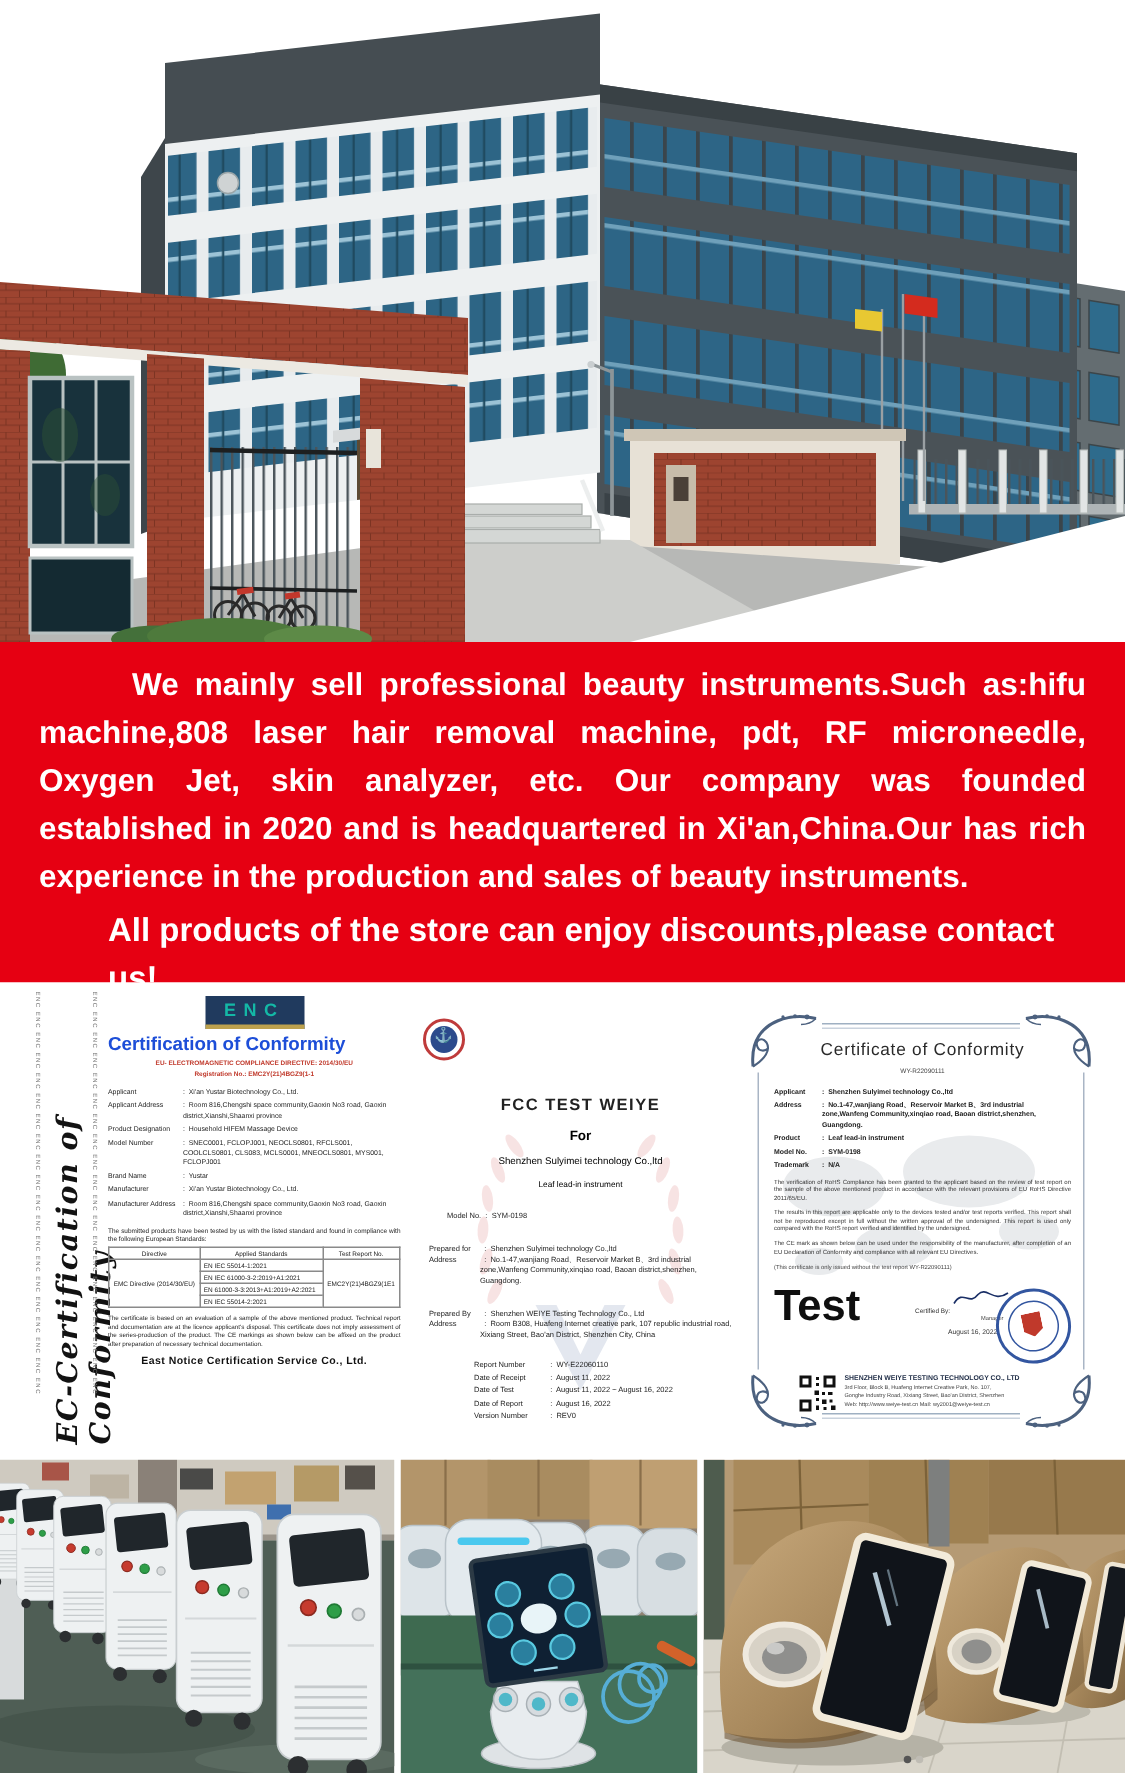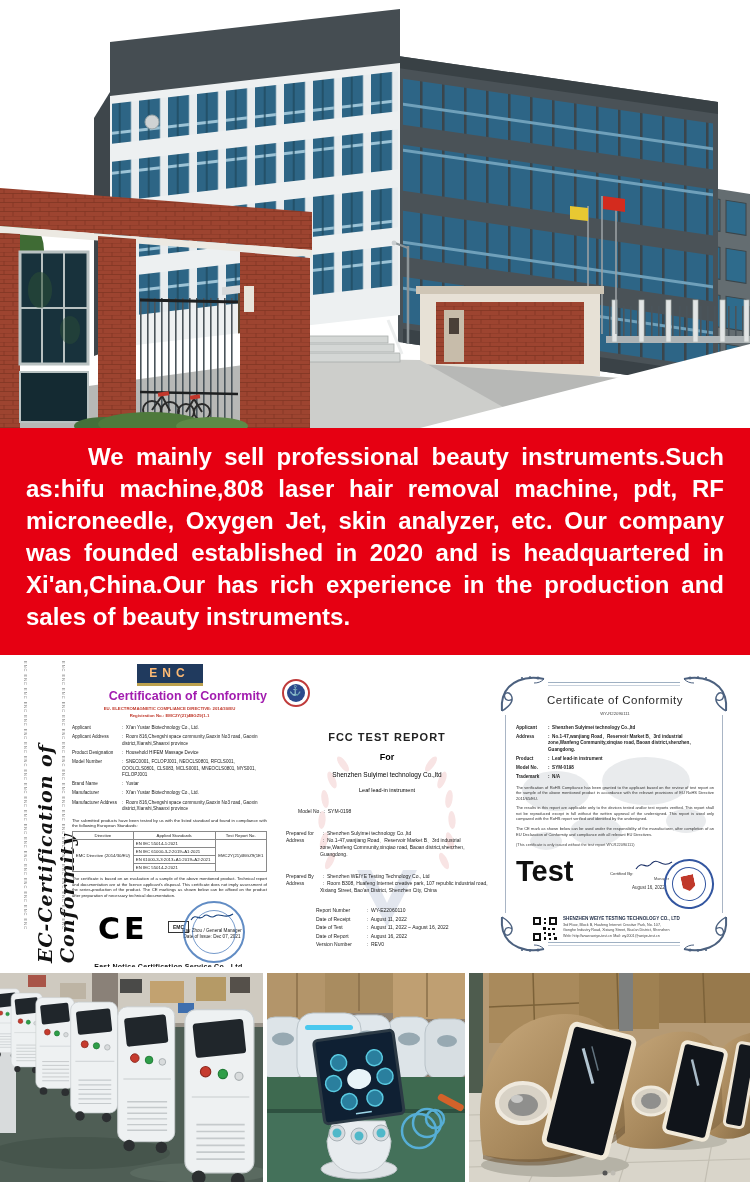--- a/index.html
+++ b/index.html
@@ -5,42 +5,42 @@
   html,body{margin:0;padding:0;background:#fff;}
   .page{position:relative;width:750px;height:1182px;background:#fff;overflow:hidden;
         font-family:"Liberation Sans",sans-serif;}
   .sec{position:absolute;left:0;width:750px;}
 
   
   .sec-photo{top:0;height:428px;}
 
   
   .sec-banner{top:428px;height:227px;background:#e60012;color:#fff;}
-  .banner-p1{margin:13px 26px 0;font-size:24px;font-weight:bold;line-height:32px;
+  .banner-p1{margin:13px 26px 0;font-size:21px;font-weight:bold;line-height:32px;
              text-align:justify;text-indent:62px;}
   .banner-p2{margin:3px 26px 0 72px;font-size:22px;font-weight:bold;line-height:32px;}
 
   
   .sec-certs{top:655px;height:318px;background:#fff;}
   .cert{position:absolute;background:#fff;overflow:hidden;}
 
   
   .cert-emc{left:22px;top:4px;width:248px;height:308px;}
   .emc-side-big{position:absolute;left:12px;top:4px;height:300px;
       writing-mode:vertical-rl;transform:rotate(180deg);
       font-family:"DejaVu Serif",serif;font-style:italic;font-weight:bold;
       font-size:19px;color:#121212;letter-spacing:1px;}
   .emc-side-strip{position:absolute;top:2px;height:304px;writing-mode:vertical-rl;
       font-size:4px;color:#777;letter-spacing:1px;overflow:hidden;}
   .strip-a{left:1px;} .strip-b{left:39px;}
   .emc-content{position:absolute;left:50px;top:0;right:3px;}
   .enc-logo{width:66px;height:19px;margin:5px auto 3px;background:#203a5e;
-      border-bottom:3px solid #bca14e;text-align:center;color:#fdba74;
+      border-bottom:3px solid #bca14e;text-align:center;color:#14b8a6;
       font-weight:bold;font-size:12px;line-height:19px;letter-spacing:5px;}
-  .c-title{font-size:12.5px;font-weight:bold;text-align:right;color:#a21caf;}
+  .c-title{font-size:12.5px;font-weight:bold;text-align:left;color:#1d4ed8;}
   .c-directive,.c-reg{font-size:4.3px;font-weight:bold;color:#c0392b;text-align:center;margin-top:2.5px;}
   .f-rows{margin-top:7px;}
   .f-row{display:flex;font-size:4.6px;color:#222;margin-top:3.2px;line-height:1.35;}
   .f-label{width:50px;flex:none;}
   .f-val{flex:1;} .f-val::before{content:":  ";white-space:pre;}
   .emc-intro{font-size:4.3px;margin-top:6px;color:#222;text-align:justify;}
   table.std{width:100%;border-collapse:collapse;margin-top:3px;font-size:4.3px;color:#222;}
   table.std th,table.std td{border:0.5px solid #8a8a8a;padding:1px 2px;font-weight:normal;}
   table.std th{text-align:center;}
   td.cen{text-align:center;vertical-align:middle;}
@@ -264,20 +264,21 @@
       <rect x="244" y="286" width="10" height="26" fill="#e8e4da"></rect>
 
       <ellipse cx="104" cy="426" rx="30" ry="9" fill="#44703a"></ellipse>
       <ellipse cx="150" cy="424" rx="52" ry="12" fill="#4e7a3c"></ellipse>
       <ellipse cx="212" cy="426" rx="36" ry="9" fill="#5d8a47"></ellipse>
     </svg>
   </div>
 
   <div class="sec sec-banner">
     <div class="banner-p1">We mainly sell professional beauty instruments.Such as:hifu machine,808 laser hair removal machine, pdt, RF microneedle, Oxygen Jet, skin analyzer, etc. Our company was founded established in 2020 and is headquartered in Xi'an,China.Our has rich experience in the production and sales of beauty instruments.</div>
+    <div class="banner-p2">All products of the store can enjoy discounts,please contact us!</div>
   </div>
 
   <div class="sec sec-certs">
 
     <svg width="0" height="0" style="position:absolute">
       <defs>
         <g id="flour" stroke="#4c617f" fill="none">
           <path d="M46 6 C28 2 10 8 5 24 C3 31 4 36 4 38" stroke-width="2"></path>
           <path d="M4 38 C12 33 16 27 13 22 C10 18 5 20 7 25 C8 28 12 28 14 26" stroke-width="1.4"></path>
           <path d="M46 6 C43 9 40 10 36 10" stroke-width="1"></path>
@@ -345,32 +346,20 @@
               </tr>
           <tr>
                 <td>EN 61000-3-3:2013+A1:2019+A2:2021</td>
               </tr>
           <tr>
                 <td>EN IEC 55014-2:2021</td>
               </tr>
         </tbody>
           </table>
         <div class="emc-note">The certificate is based on an evaluation of a sample of the above mentioned product. Technical report and documentation are at the licence applicant's disposal. This certificate does not imply assessment of the series-production of the product. The CE markings as shown below can be affixed on the product after preparation of necessary technical documentation.</div>
-        <div class="marks">
-          <span class="ce">CE</span>
-          <span class="emcbox">EMC</span>
-          <span class="sigblock">
-            <svg width="46" height="13">
-                <path d="M2 10 C7 2 10 12 15 6 C19 2 21 10 26 6 C31 2 36 10 44 4" stroke="#16407c" stroke-width="1.1" fill="none"></path>
-              </svg>
-            <span class="stamp-blue"></span>
-            <div class="signame">Ray Zhou / General Manager</div>
-            <div class="sigdate">Date of Issue: Dec 07, 2021</div>
-          </span>
-        </div>
         <div class="foot-co">East Notice Certification Service Co., Ltd.</div>
 
       </div>
     </div>
 
     <div class="cert cert-fcc">
       <svg class="fcc-wm" viewBox="0 0 230 298">
         <g fill="#f3d2d2" opacity="0.6">
           <ellipse cx="58" cy="196" rx="9" ry="3.6" transform="rotate(-64 58 196)"></ellipse>
           <ellipse cx="52" cy="176" rx="9" ry="3.6" transform="rotate(-74 52 176)"></ellipse>
@@ -383,21 +372,21 @@
           <ellipse cx="180" cy="155" rx="9" ry="3.6" transform="rotate(86 180 155)"></ellipse>
           <ellipse cx="177" cy="134" rx="9" ry="3.6" transform="rotate(98 177 134)"></ellipse>
           <ellipse cx="170" cy="115" rx="9" ry="3.6" transform="rotate(112 170 115)"></ellipse>
           <ellipse cx="159" cy="99" rx="9" ry="3.6" transform="rotate(126 159 99)"></ellipse>
         </g>
         <path d="M85 205 L115 262 L145 205 L131 205 L115 238 L99 205 Z" fill="#b9c3d6" opacity="0.4"></path>
       </svg>
       <span class="fcc-logo">
           <span class="fcc-logo-in">⚓</span>
         </span>
-      <div class="fcc-title">FCC TEST REPORT</div>
+      <div class="fcc-title">FCC TEST WEIYE</div>
       <div class="fcc-for">For</div>
       <div class="fcc-co">Shenzhen Sulyimei technology Co.,ltd</div>
       <div class="fcc-prod">Leaf lead-in instrument</div>
       <div class="fcc-left fcc-model">
         <span class="fl-label">Model No.</span>
         <span class="fl-val">SYM-0198</span>
       </div>
       <div class="fcc-left fcc-block">
         <div class="fcc-brow">
             <span class="fl-label">Prepared for</span>

